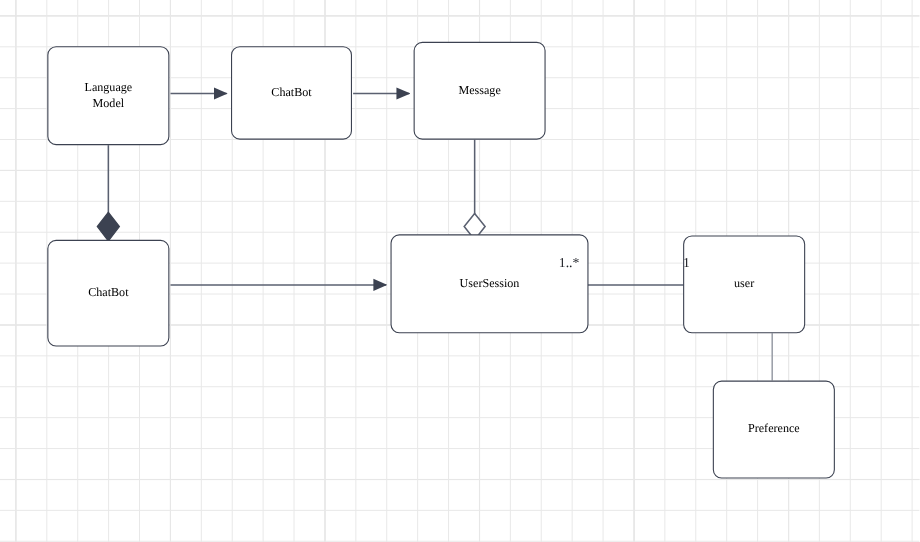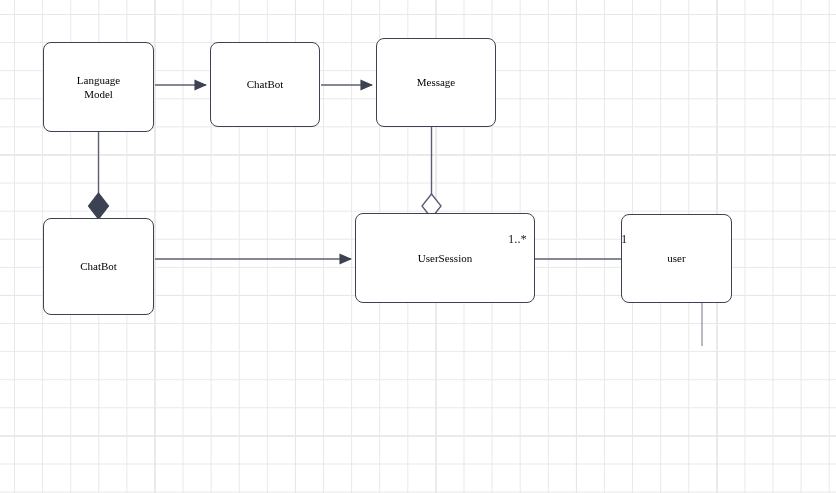--- a/index.html
+++ b/index.html
@@ -129,18 +129,21 @@
   </div>
 
   <div class="node" style="left:355px; top:213px; width:180px; height:90px;">
     <span class="node-label">UserSession</span>
   </div>
 
   <div class="node" style="left:621px; top:214px; width:111px; height:89px;">
     <span class="node-label">user</span>
   </div>
 
+  <div class="node" style="left:648px; top:346px; width:111px; height:89px;">
+    <span class="node-label">Preference</span>
+  </div>
 
   <div class="edge-label" style="left:508px; top:232px;">1..*</div>
 
   <div class="edge-label" style="left:621px; top:232px;">1</div>
 
 </div>
 
 </body></html>

